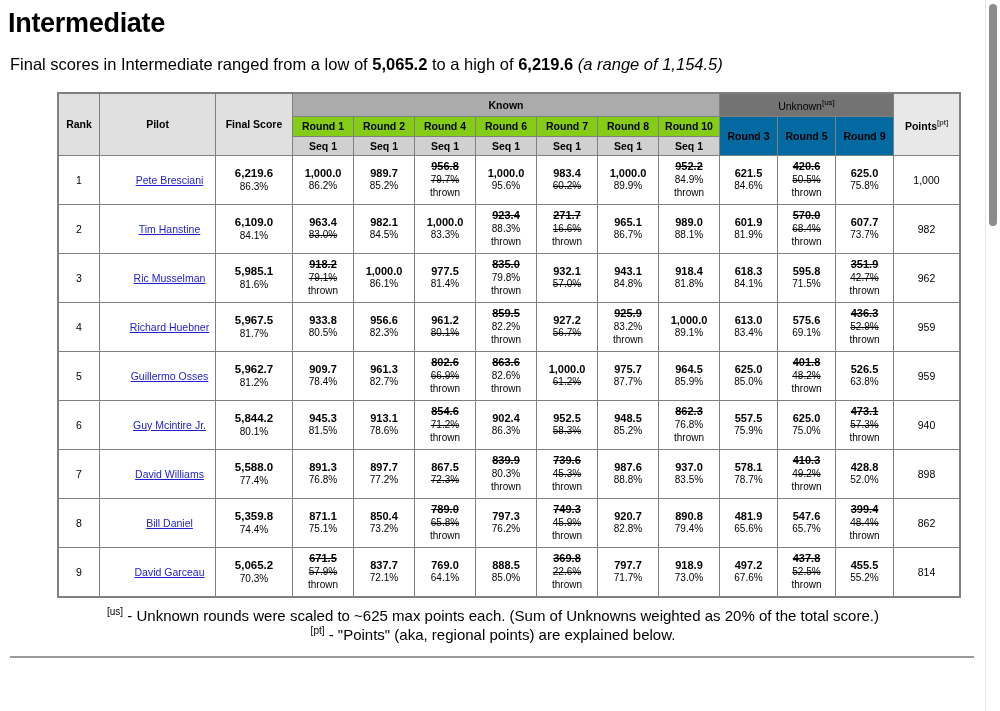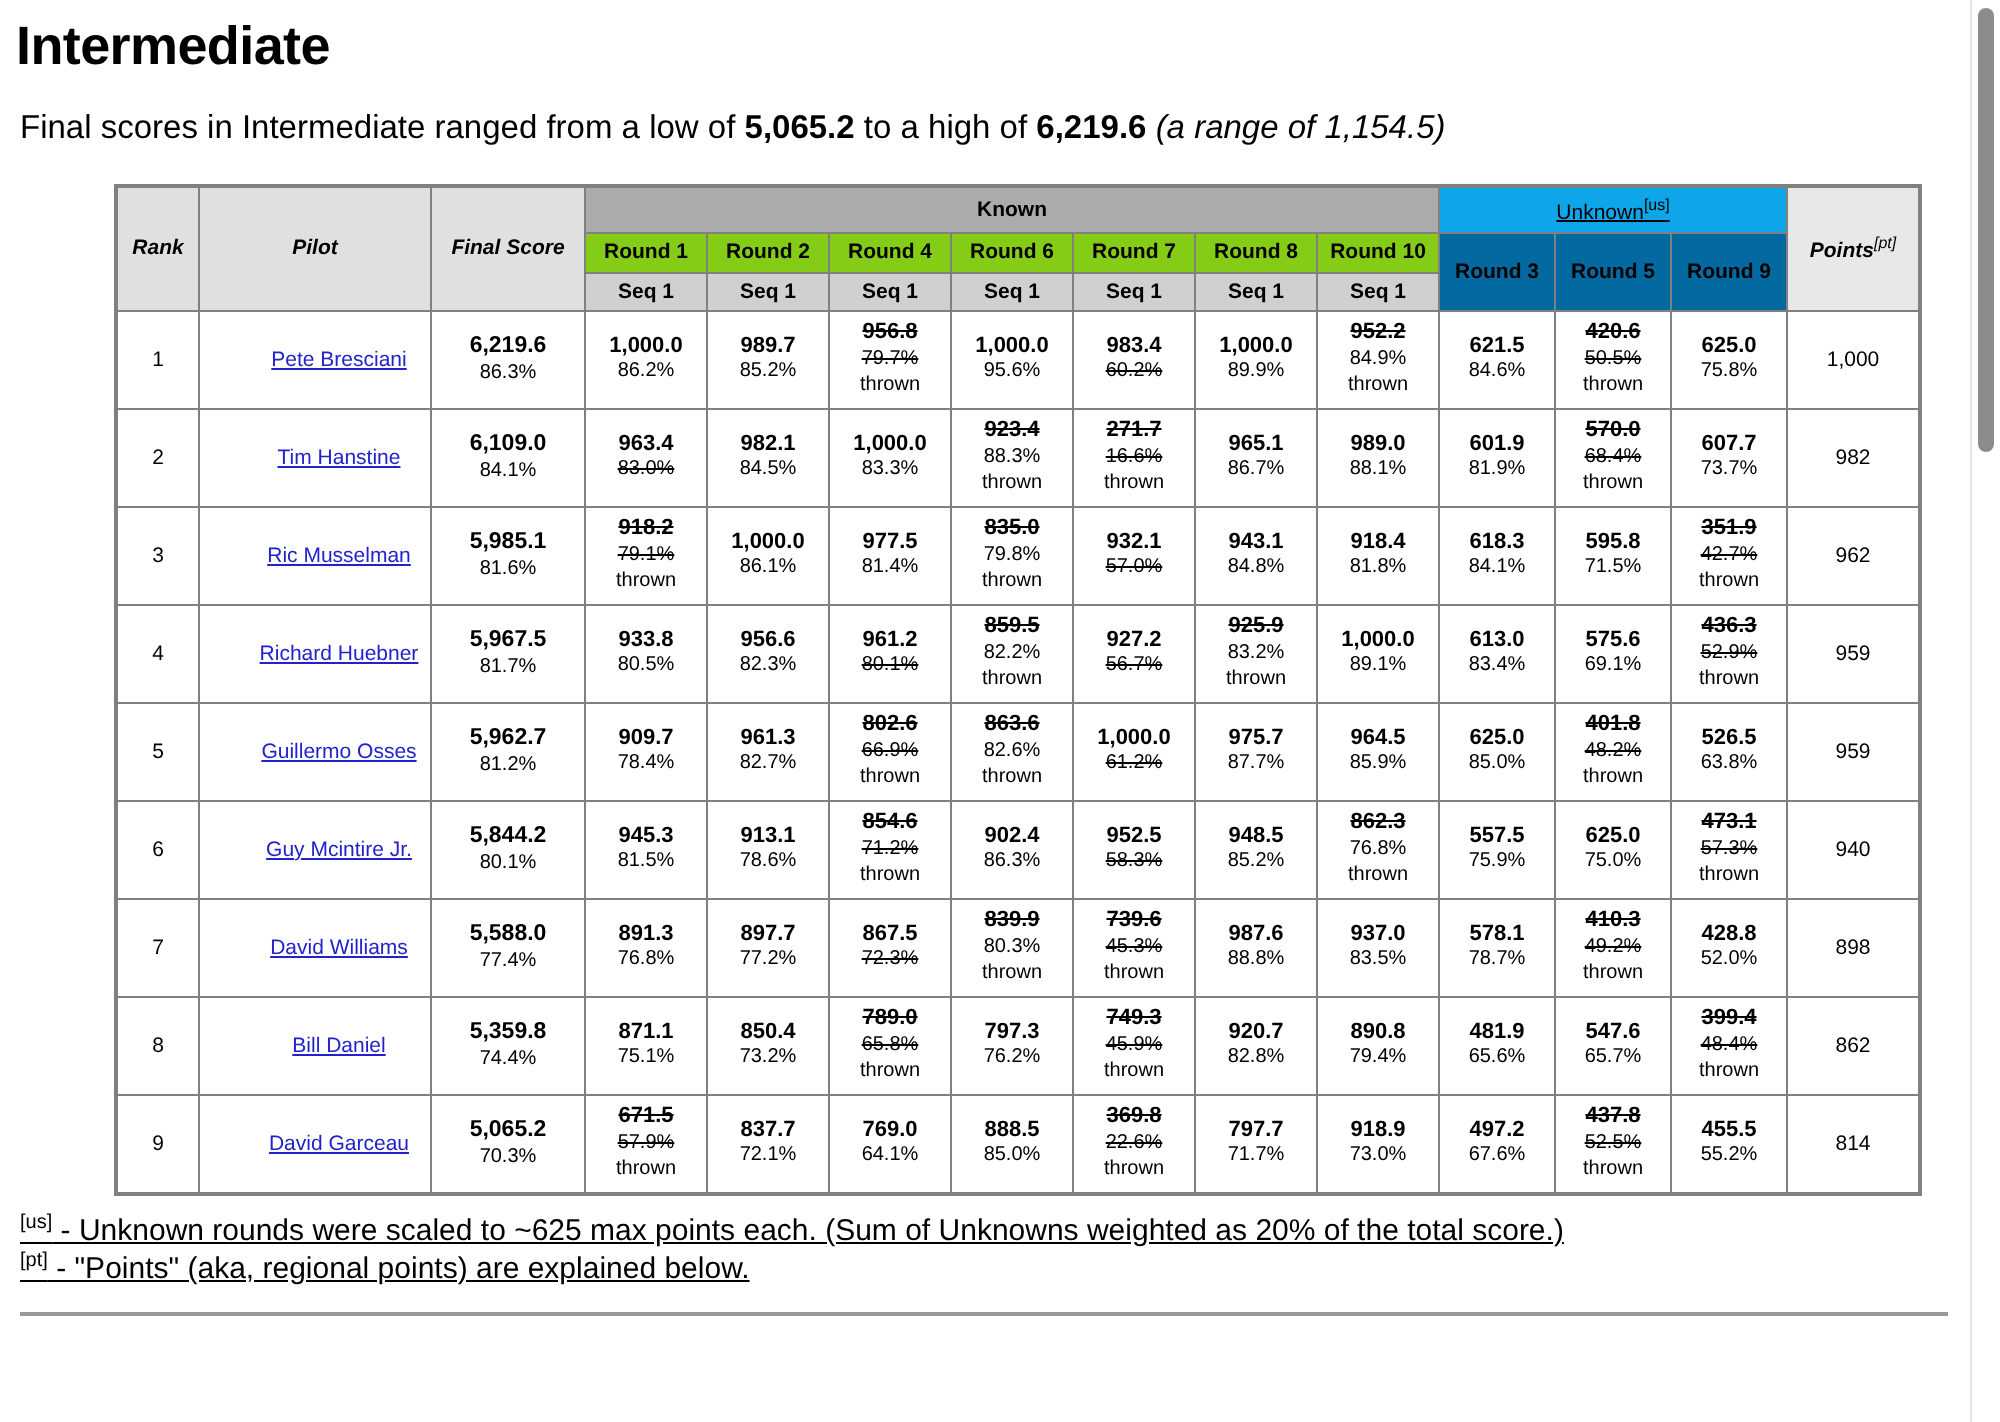--- a/index.html
+++ b/index.html
@@ -73,31 +73,29 @@
   }
 
   
   th.band-known {
     background: #ababab;
     font-size: 15px;
     font-weight: bold;
     height: 22px;
   }
   th.band-unknown {
-    background: #0ea5e9;
+    background: #737373;
     font-size: 11px;
     font-weight: normal;
     height: 22px;
-    text-decoration: underline;
   }
   th.stub {
     background: #e0e0e0;
     font-weight: bold;
     font-size: 11px;
-    font-style: italic;
   }
   th.stub-rank { width: 40px; }
   th.stub-pilot { width: 115px; text-align: left; padding-left: 5px; }
   th.stub-final { width: 76px; }
   th.stub-points { width: 65px; background:#e8e8e8; }
   th.round-known {
     background: #84cc16;
     font-weight: bold;
     font-size: 10.5px;
     height: 19px;
@@ -144,24 +142,23 @@
     font-size: 10px;
     display: block;
   }
   .struck { text-decoration: line-through; }
   td.final .sc-main { font-size: 11.5px; }
   td.points { font-size: 10.5px; }
 
   
   .footnotes {
     margin: 8px 10px 0 10px;
-    text-align: left;
+    text-align: center;
     font-size: 15px;
     line-height: 1.28;
-    text-decoration: underline;
   }
   .footnotes sup {
     font-size: 10px;
     vertical-align: super;
   }
   .footnote-row { margin: 0; }
   hr.bottom-rule {
     border: none;
     border-top: 2px solid #9a9a9a;
     margin: 12px 12px 0 10px;

